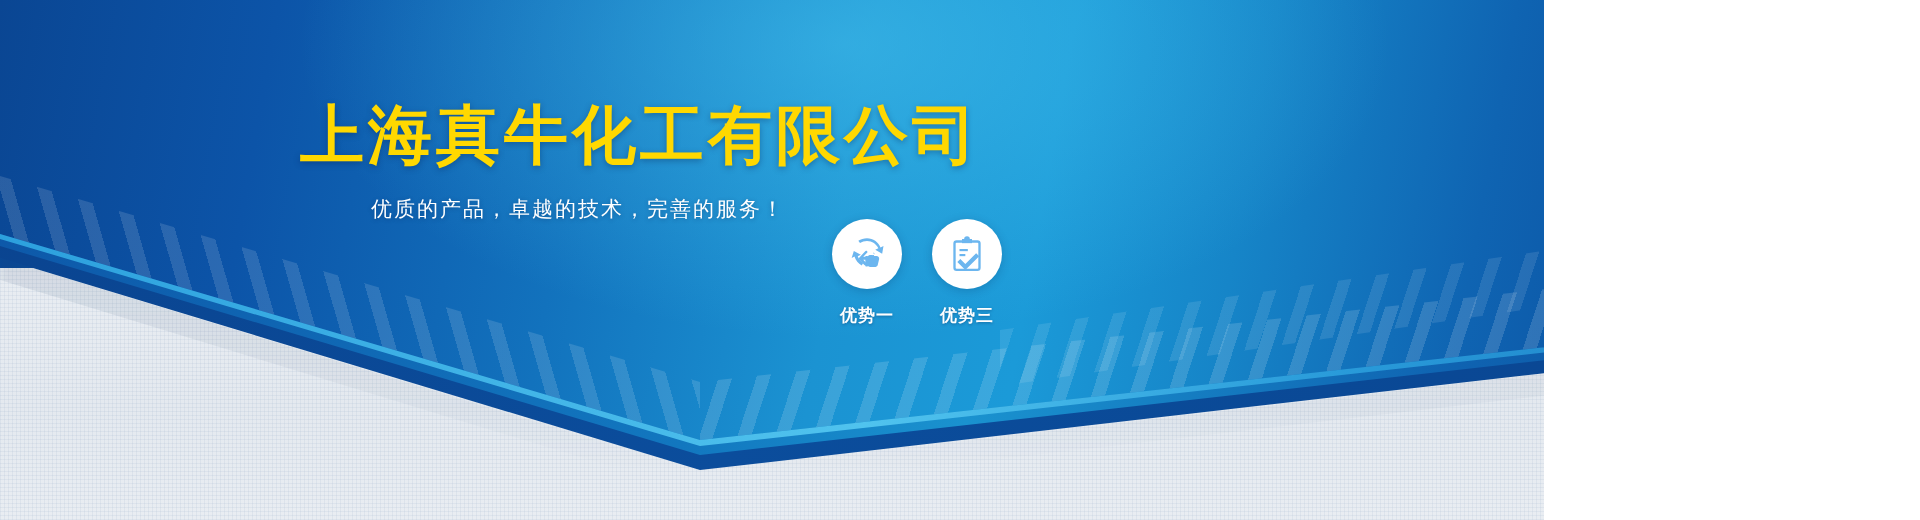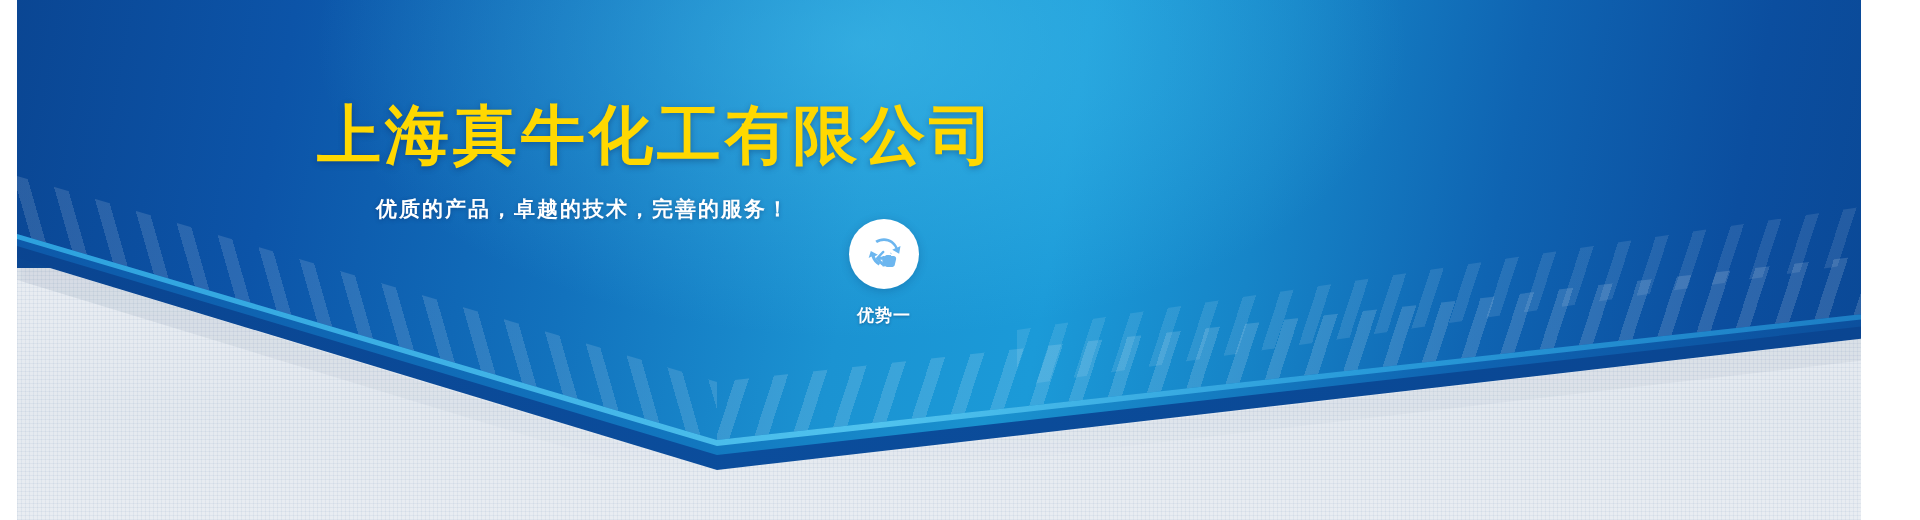--- a/index.html
+++ b/index.html
@@ -1,23 +1,22 @@
 <!DOCTYPE html>
 <html><head>
 <meta charset="utf-8">
 <style>
   html,body{margin:0;padding:0;background:#fff;}
   body{font-family:"DejaVu Sans","Liberation Sans",sans-serif;}
 
   .banner{
     position:relative;
-    width:1844px;height:520px;
+    width:1544px;height:520px;
     overflow:hidden;
     background:#0b4ea2;
-    margin-left:17px;
   }
 
   
   .bg-base{
     position:absolute;inset:0;
     background:
       radial-gradient(ellipse 760px 430px at 46% 12%, rgba(63,190,235,0.95) 0%, rgba(42,160,220,0.55) 42%, rgba(20,100,180,0.0) 74%),
       linear-gradient(100deg,
          #0a4693 0%,
          #0c54a8 14%,
@@ -110,22 +109,22 @@
 
   
   .title{
     position:absolute;left:300px;top:92px;
     font-size:64px;font-weight:700;letter-spacing:4px;
     color:#ffd800;
     text-shadow:0 2px 6px rgba(0,30,80,0.35);
     white-space:nowrap;
   }
   .subtitle{
-    position:absolute;left:359px;top:195px;
-    font-size:21px;font-weight:700;letter-spacing:2px;
+    position:absolute;left:371px;top:195px;
+    font-size:21px;font-weight:400;letter-spacing:2px;
     color:#ffffff;
     text-shadow:0 1px 4px rgba(0,30,80,0.35);
     white-space:nowrap;
   }
 
   
   .features{
     position:absolute;left:832px;top:219px;
     display:flex;gap:30px;
   }
@@ -288,16 +287,33 @@
             <path d="M19.5 27.2l4.6-4.6c.7-.7.5-1.6-.2-2.1-.8-.5-1.7-.3-2.3.4l-7 7.6c-.5.6-.5 1.4 0 2l6.2 6.8c.6.7 1.7.8 2.4.2.7-.6.8-1.6.2-2.3l-3.9-4.3h4.1v-3.7h-4.1z"></path>
             <path d="M33.4 24.8c-.9 0-1.7.3-2.4.8-.3-.2-.7-.3-1.1-.3h-2.4c-.3 0-.6.1-.9.2l-2.1 1.1v11.6l2.1 1.1c.3.1.6.2.9.2h6.6c1.3 0 2.5-.9 2.8-2.2l1.6-7.1c.4-1.9-1-3.7-3-3.7h-3.2l.6-2.4c.2-.8-.4-1.6-1.2-1.6-.1 0-.2 0-.3.3z"></path>
             <rect x="22" y="26.4" width="3.2" height="12.6" rx=".8"></rect>
           </g>
         </svg>
       </div>
       <div class="feature-label">优势一</div>
     </div>
 
 
+    <div class="feature">
+      <div class="feature-circle">
+        <svg viewBox="0 0 48 48">
+          <g fill="none" stroke="#6cb6ef" stroke-width="2.8" stroke-linejoin="round">
+            <rect x="9" y="9" width="30" height="34" rx="2.5"></rect>
+          </g>
+          <path d="M18 6h12v5H18z" fill="#6cb6ef"></path>
+          <circle cx="24" cy="6" r="3.4" fill="#6cb6ef"></circle>
+          <g fill="#6cb6ef">
+            <rect x="15" y="18" width="10" height="2.6"></rect>
+            <rect x="15" y="24" width="7" height="2.6"></rect>
+          </g>
+          <path d="M16 30l6 6 13-13 3.6 3.6-16.6 16.6-9.6-9.6z" fill="#6cb6ef"></path>
+        </svg>
+      </div>
+      <div class="feature-label">优势三</div>
+    </div>
 
 
   </div>
 </div>
 
 </body></html>

